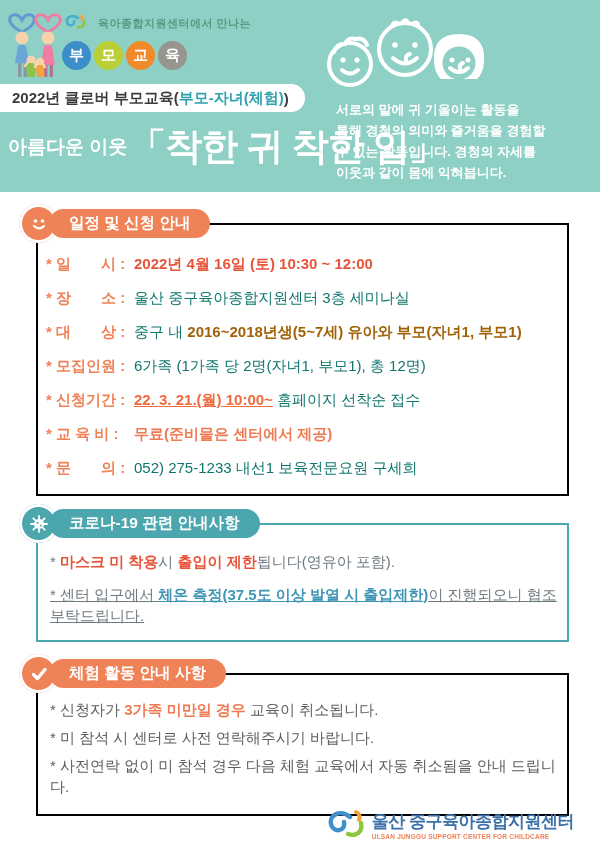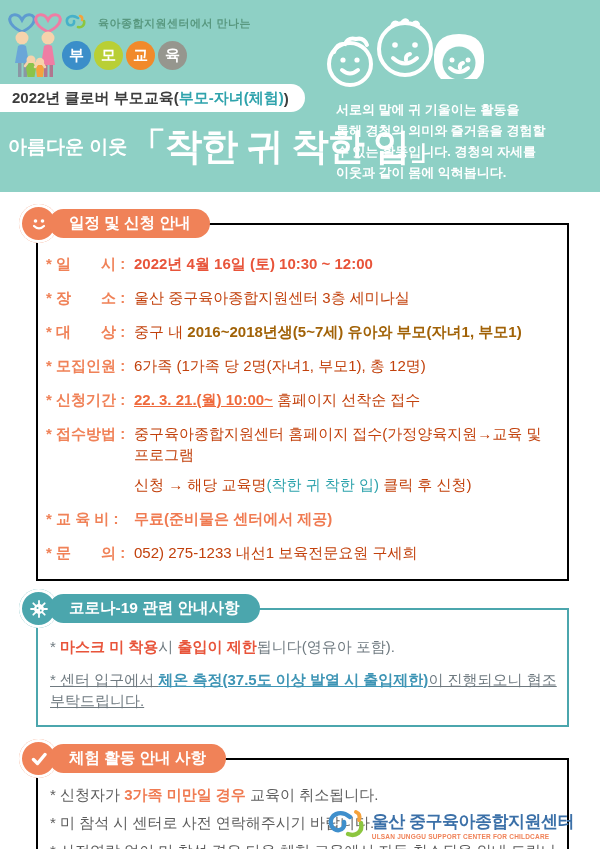--- a/index.html
+++ b/index.html
@@ -41,21 +41,21 @@
   .sec-body.teal { border-color:#4ba6ad; }
   .sec1 { margin-top:31px; }
   .sec1 .sec-body { padding:28px 10px 12px 8px; }
   .sec2 { margin-top:27px; }
   .sec2 .sec-body { padding:26px 10px 10px 12px; }
   .sec3 { margin-top:31px; }
   .sec3 .sec-body { padding:24px 10px 10px 12px; }
 
   .row { display:flex; align-items:flex-start; margin-bottom:13px; font-size:15px; line-height:21px; }
   .label { width:88px; flex-shrink:0; color:#f08258; font-weight:700; white-space:pre; }
-  .t-gray { color:#c2410c; }
+  .t-gray { color:#0f766e; }
   .t-dark { color:#a16207; font-weight:700; }
   .t-red { color:#e8543a; font-weight:700; }
   .t-orange { color:#f07b52; font-weight:700; }
   .t-teal { color:#2ea3ac; }
   .t-em-u { color:#ef6a3c; font-weight:700; text-decoration:underline; }
   .t-link { color:#3e95b5; font-weight:700; text-decoration:underline; }
   .covid-row { font-size:15px; line-height:21px; color:#6f7a80; margin-bottom:12px; }
   .act-row { font-size:15px; line-height:21px; color:#5c5c5c; margin-bottom:7px; }
   .col .line2 { margin-top:9px; }
 
@@ -178,27 +178,20 @@
       </div>
       <div class="row">
         <span class="label">* 모집인원 :</span>
         <span class="t-gray">6가족 (1가족 당 2명(자녀1, 부모1), 총 12명)</span>
       </div>
       <div class="row">
         <span class="label">* 신청기간 :</span>
         <span><span class="t-em-u">22. 3. 21.(월) 10:00~</span><span class="t-gray"> 홈페이지 선착순 접수</span></span>
       </div>
       <div class="row">
-        <span class="label">* 접수방법 :</span>
-        <span class="col">
-          <span class="t-gray">중구육아종합지원센터 홈페이지 접수(가정양육지원→교육 및 프로그램</span>
-          <div class="line2"><span class="t-gray">신청 → 해당 교육명</span><span class="t-teal">(착한 귀  착한 입)</span><span class="t-gray"> 클릭 후 신청)</span></div>
-        </span>
-      </div>
-      <div class="row">
         <span class="label">* 교 육 비 :</span>
         <span class="t-orange">무료(준비물은 센터에서 제공)</span>
       </div>
       <div class="row" style="margin-bottom:4px;">
         <span class="label">* 문　　의 :</span>
         <span class="t-gray">052) 275-1233 내선1 보육전문요원 구세희</span>
       </div>
     </div>
   </div>
 

